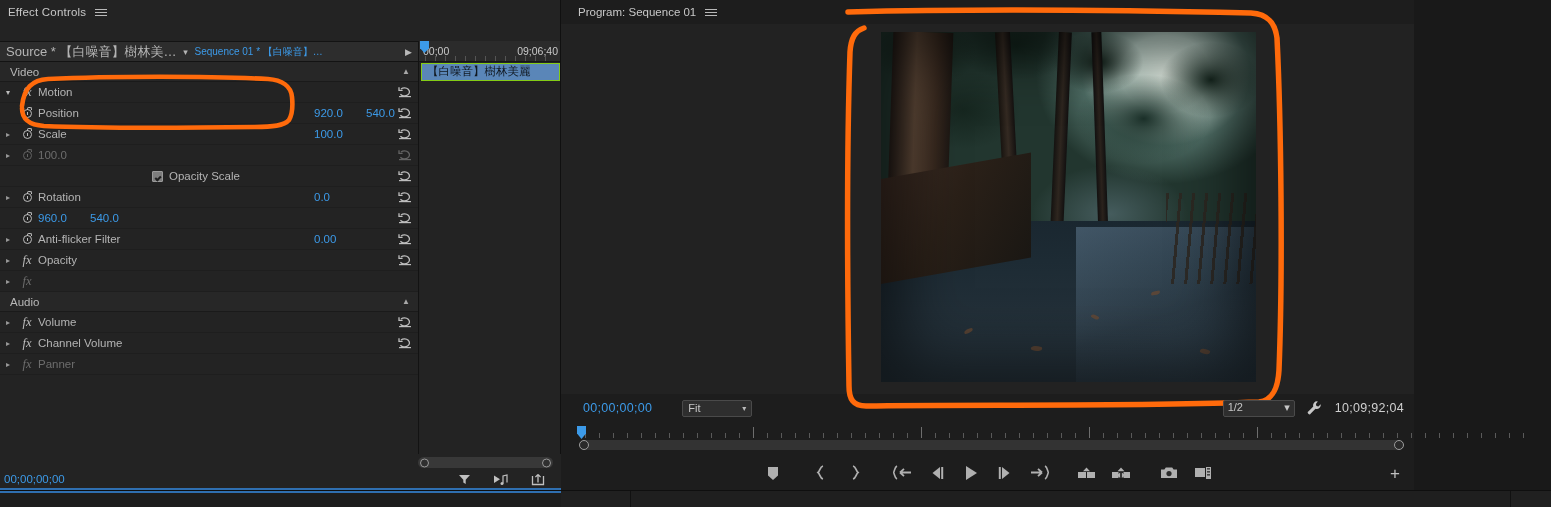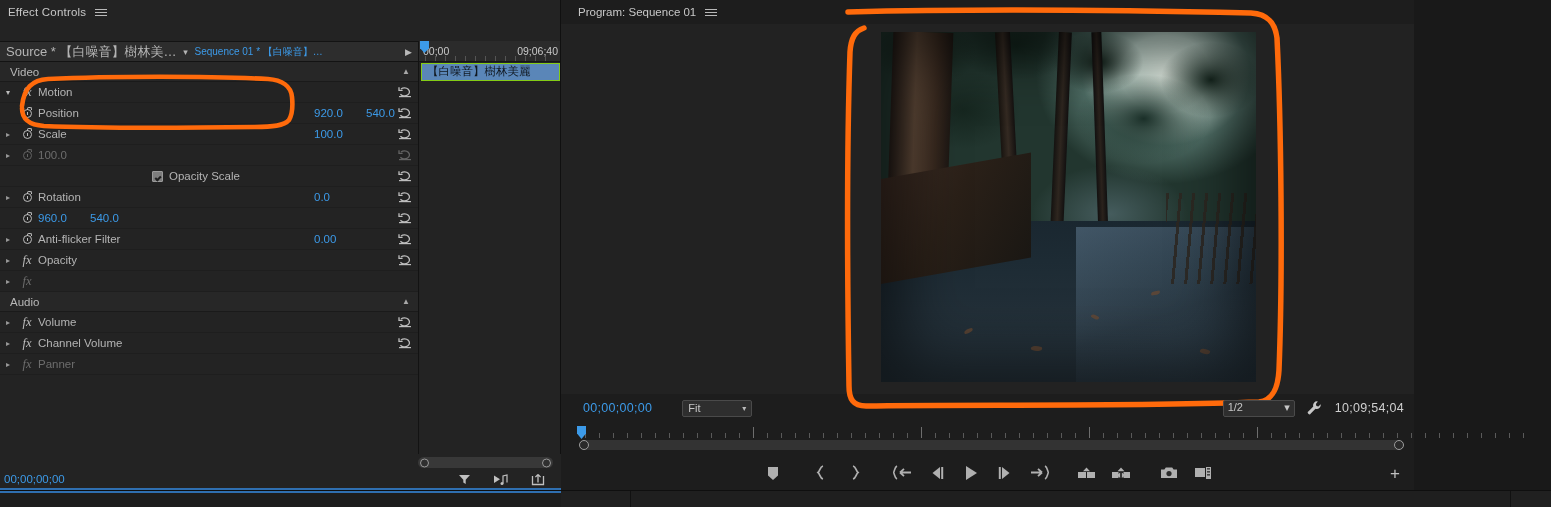--- a/index.html
+++ b/index.html
@@ -490,21 +490,21 @@
       <span class="pm-right">
         <span class="pm-select2">
           <span>1/2</span>
           <span class="cv">▾</span>
         </span>
         <span style="color:#c8c8c8;display:inline-flex">
           <svg width="16" height="16" viewBox="0 0 16 16">
               <path d="M10.8 1.4a4 4 0 0 0-4.5 5.2L1.6 11.3a1.6 1.6 0 1 0 2.2 2.2l4.7-4.7a4 4 0 0 0 5.2-4.5l-2.3 2.3-2-.5-.5-2z" fill="currentColor"></path>
             </svg>
         </span>
-        <span class="pm-tc2">10;09;54;04</span>
+        <span class="pm-tc2">10;09;92;04</span>
       </span>
     </div>
 
     <div class="pm-scrub">
       <div class="scrub-ticks">
         <i style="left:6px"></i>
           <i style="left:20px"></i>
           <i style="left:34px"></i>
           <i style="left:48px"></i>
         <i style="left:62px"></i>

